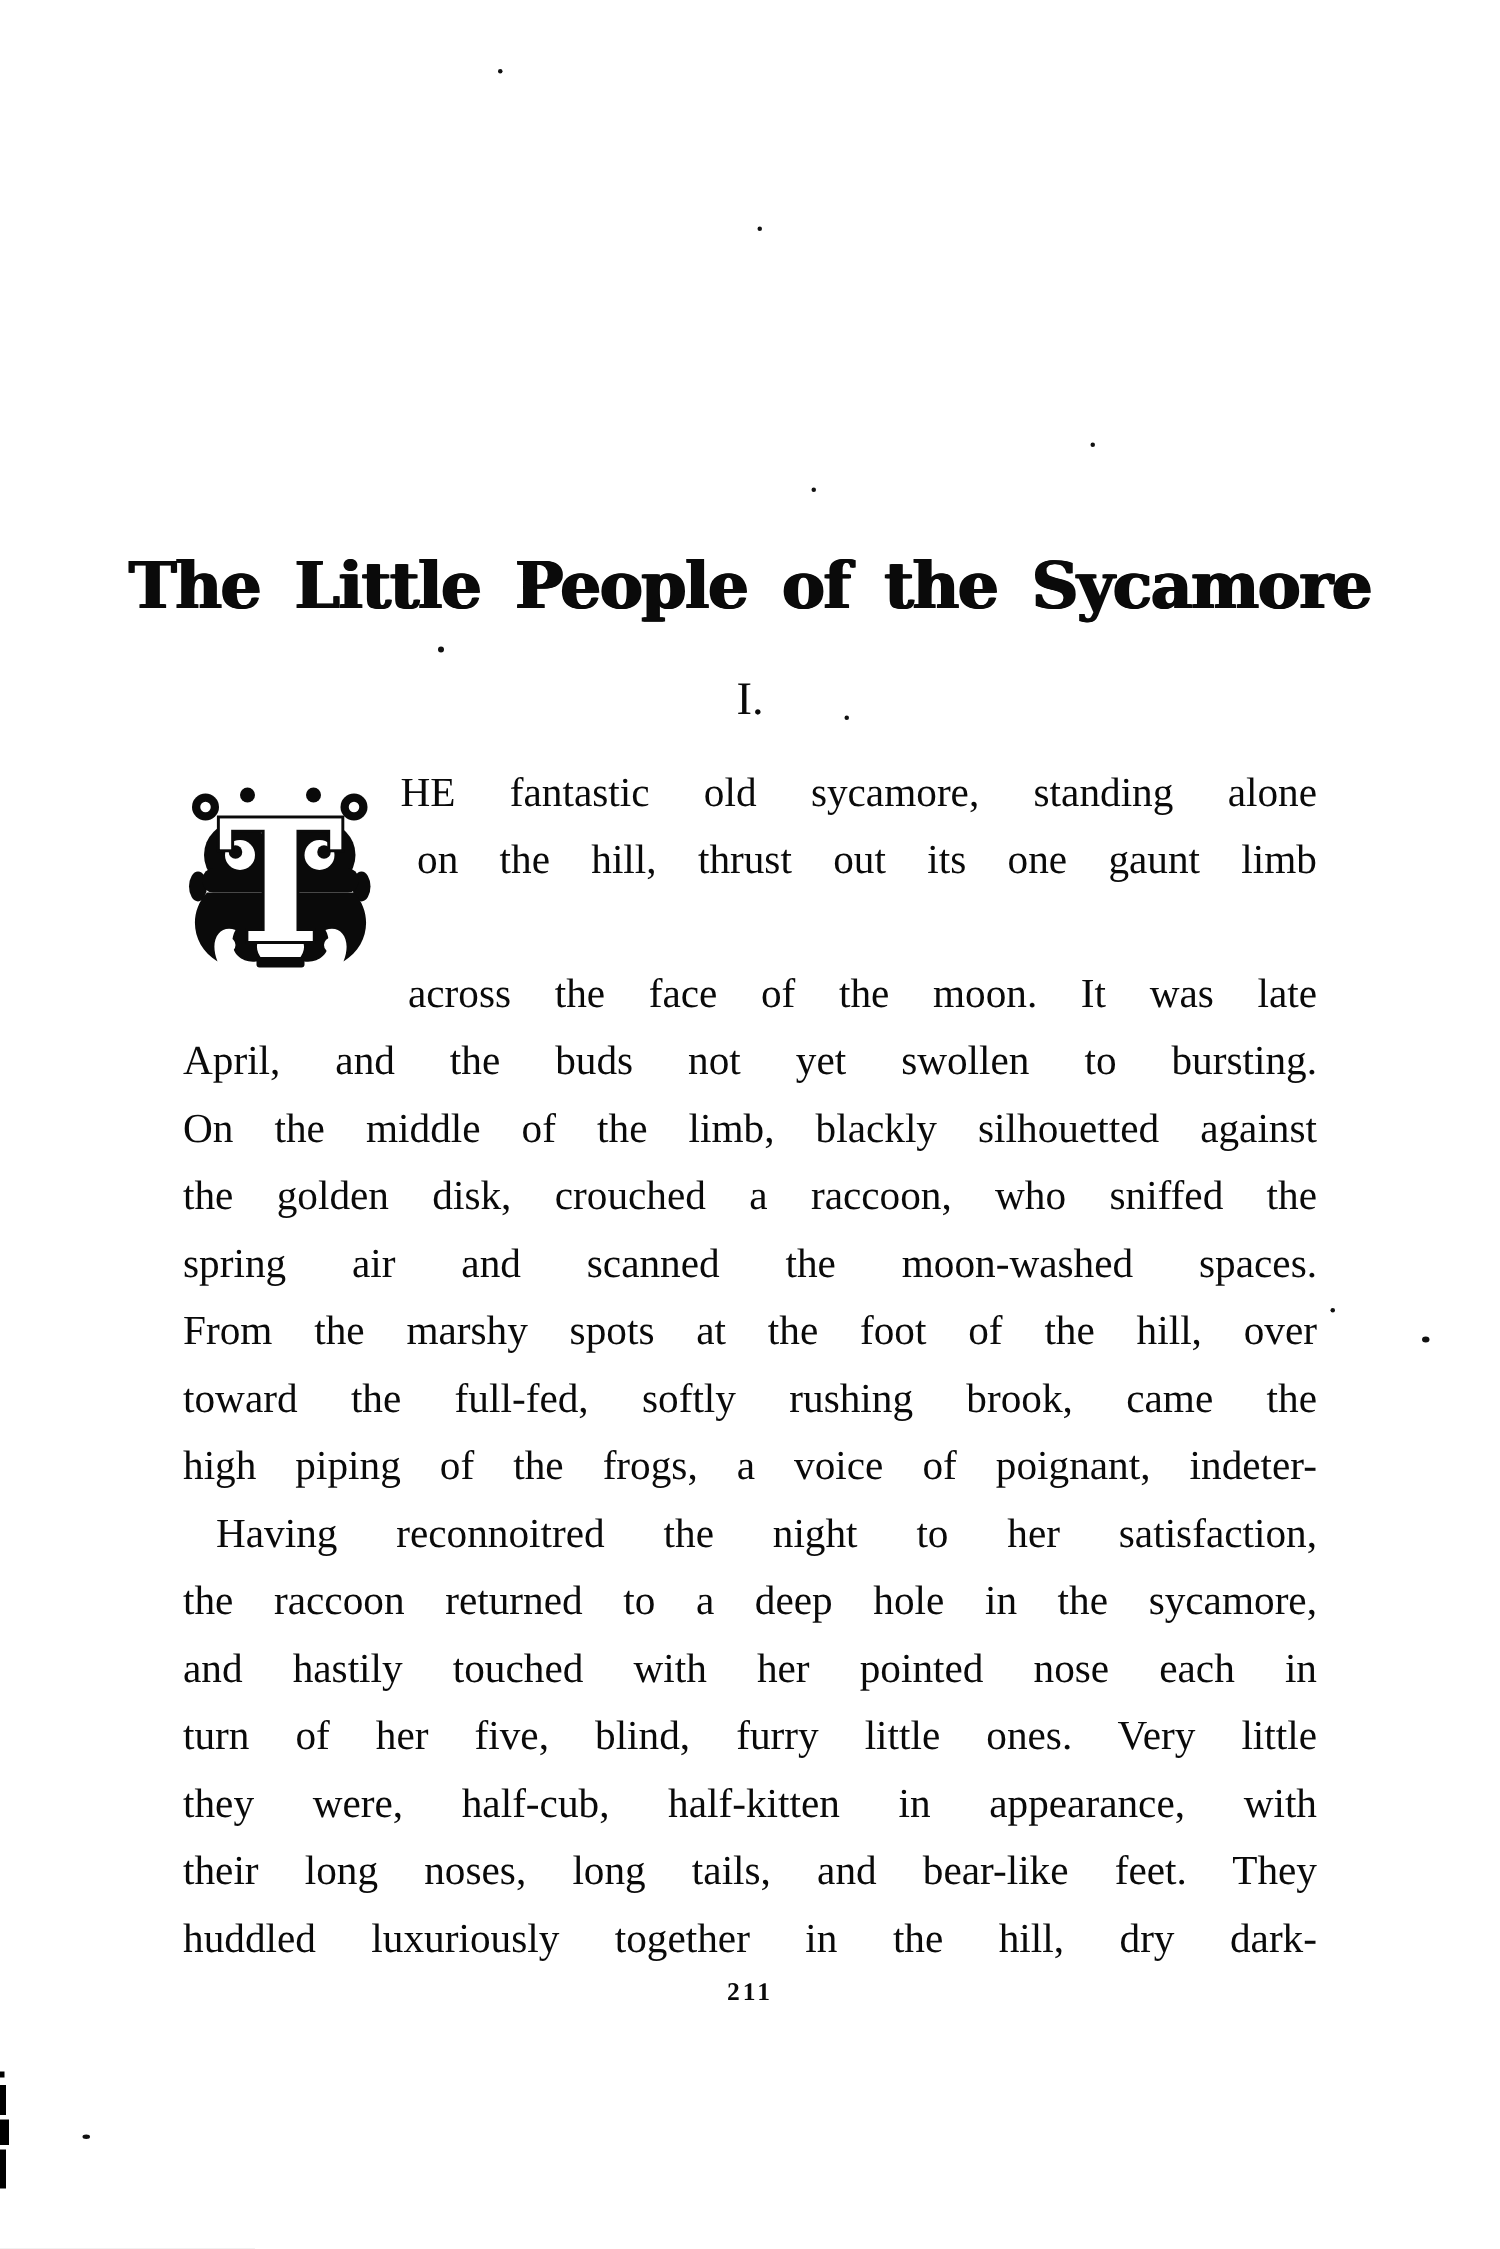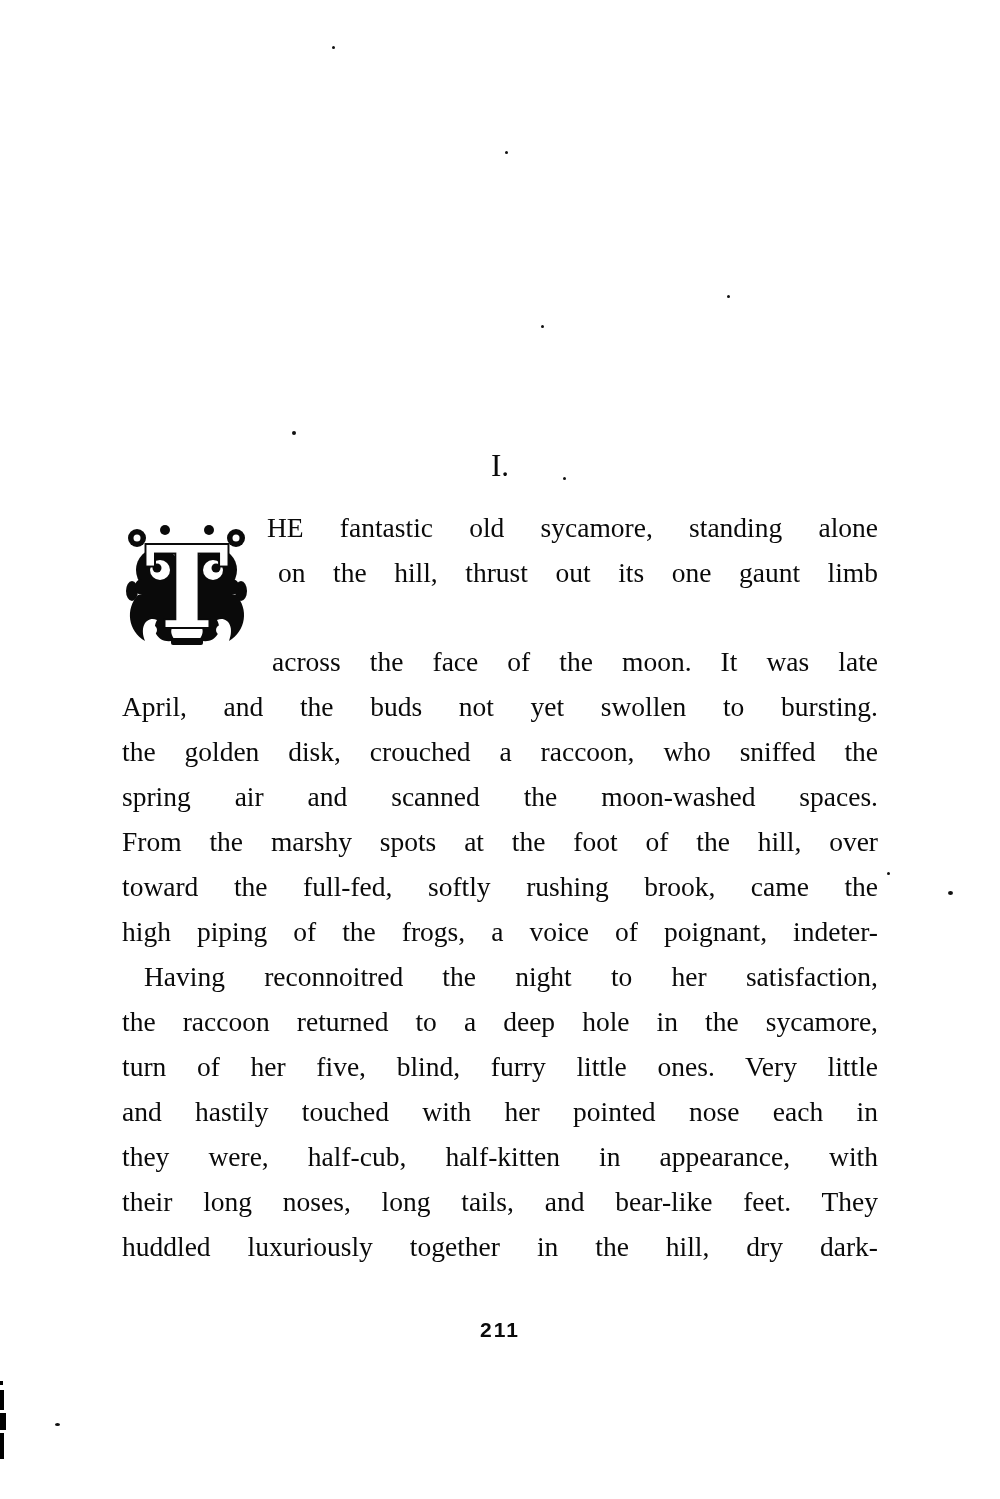--- a/index.html
+++ b/index.html
@@ -43,37 +43,38 @@
   .pl1{padding-left:145px;}
   .pl2{padding-left:156px;}
   .pl3{padding-left:150px;margin-top:44px;}
   .indent{padding-left:22px;}
   .drop-cap{
     position:absolute;left:1px;top:16px;width:128px;height:126px;
   }
   .page-number{
     position:absolute;top:1318px;left:0;width:1000px;
     text-align:center;
-    font-family:Liberation Sans, sans-serif;
+    font-family:Liberation Serif, serif;
     font-weight:700;
-    font-size:21px;
+    font-size:17px;
     letter-spacing:2px;
   }
   .speck{
     position:absolute;background:#111;border-radius:50%;
   }
   .edge-mark{
     position:absolute;left:0;background:#000;
   }
 </style>
 </head>
 <body>
 
 <div class="page">
 
+  <div class="title">The Little People of the Sycamore</div>
 
   <div class="section-number">I.</div>
 
   <div class="body-text">
 
     <svg class="drop-cap" viewBox="0 0 128 126" width="128" height="126" aria-hidden="true">
       <g fill="#0a0a0a">
         <circle cx="14" cy="17" r="9"></circle>
         <circle cx="113" cy="17" r="9"></circle>
         <circle cx="42" cy="9" r="5"></circle>
@@ -98,30 +99,31 @@
         <circle cx="34" cy="47" r="4.5"></circle>
         <circle cx="93" cy="47" r="4.5"></circle>
       </g>
       <text x="64" y="106" text-anchor="middle" font-size="112" font-weight="bold" fill="#ffffff" stroke="#0a0a0a" stroke-width="4" style="paint-order:stroke" font-family="'DejaVu Serif', serif">T</text>
     </svg>
 
     <div class="line pl1">HE fantastic old sycamore, standing alone</div>
     <div class="line pl2">on the hill, thrust out its one gaunt limb</div>
     <div class="line pl3">across the face of the moon.  It was late</div>
     <div class="line">April, and the buds not yet swollen to bursting.</div>
+    <div class="line">On the middle of the limb, blackly silhouetted against</div>
     <div class="line">the golden disk, crouched a raccoon, who sniffed the</div>
     <div class="line">spring air and scanned the moon-washed spaces.</div>
     <div class="line">From the marshy spots at the foot of the hill, over</div>
     <div class="line">toward the full-fed, softly rushing brook, came the</div>
     <div class="line">high piping of the frogs, a voice of poignant, indeter-</div>
 
     <div class="line indent">Having reconnoitred the night to her satisfaction,</div>
     <div class="line">the raccoon returned to a deep hole in the sycamore,</div>
+    <div class="line">and hastily touched with her pointed nose each in</div>
     <div class="line">turn of her five, blind, furry little ones.  Very little</div>
-    <div class="line">and hastily touched with her pointed nose each in</div>
     <div class="line">they were, half-cub, half-kitten in appearance, with</div>
     <div class="line">their long noses, long tails, and bear-like feet.  They</div>
     <div class="line">huddled luxuriously together in the hill, dry dark-</div>
 
   </div>
 
   <div class="page-number">211</div>
 
   <div class="speck" style="left:292px;top:431px;width:4px;height:4px;"></div>
   <div class="speck" style="left:563px;top:477px;width:3px;height:3px;"></div>

